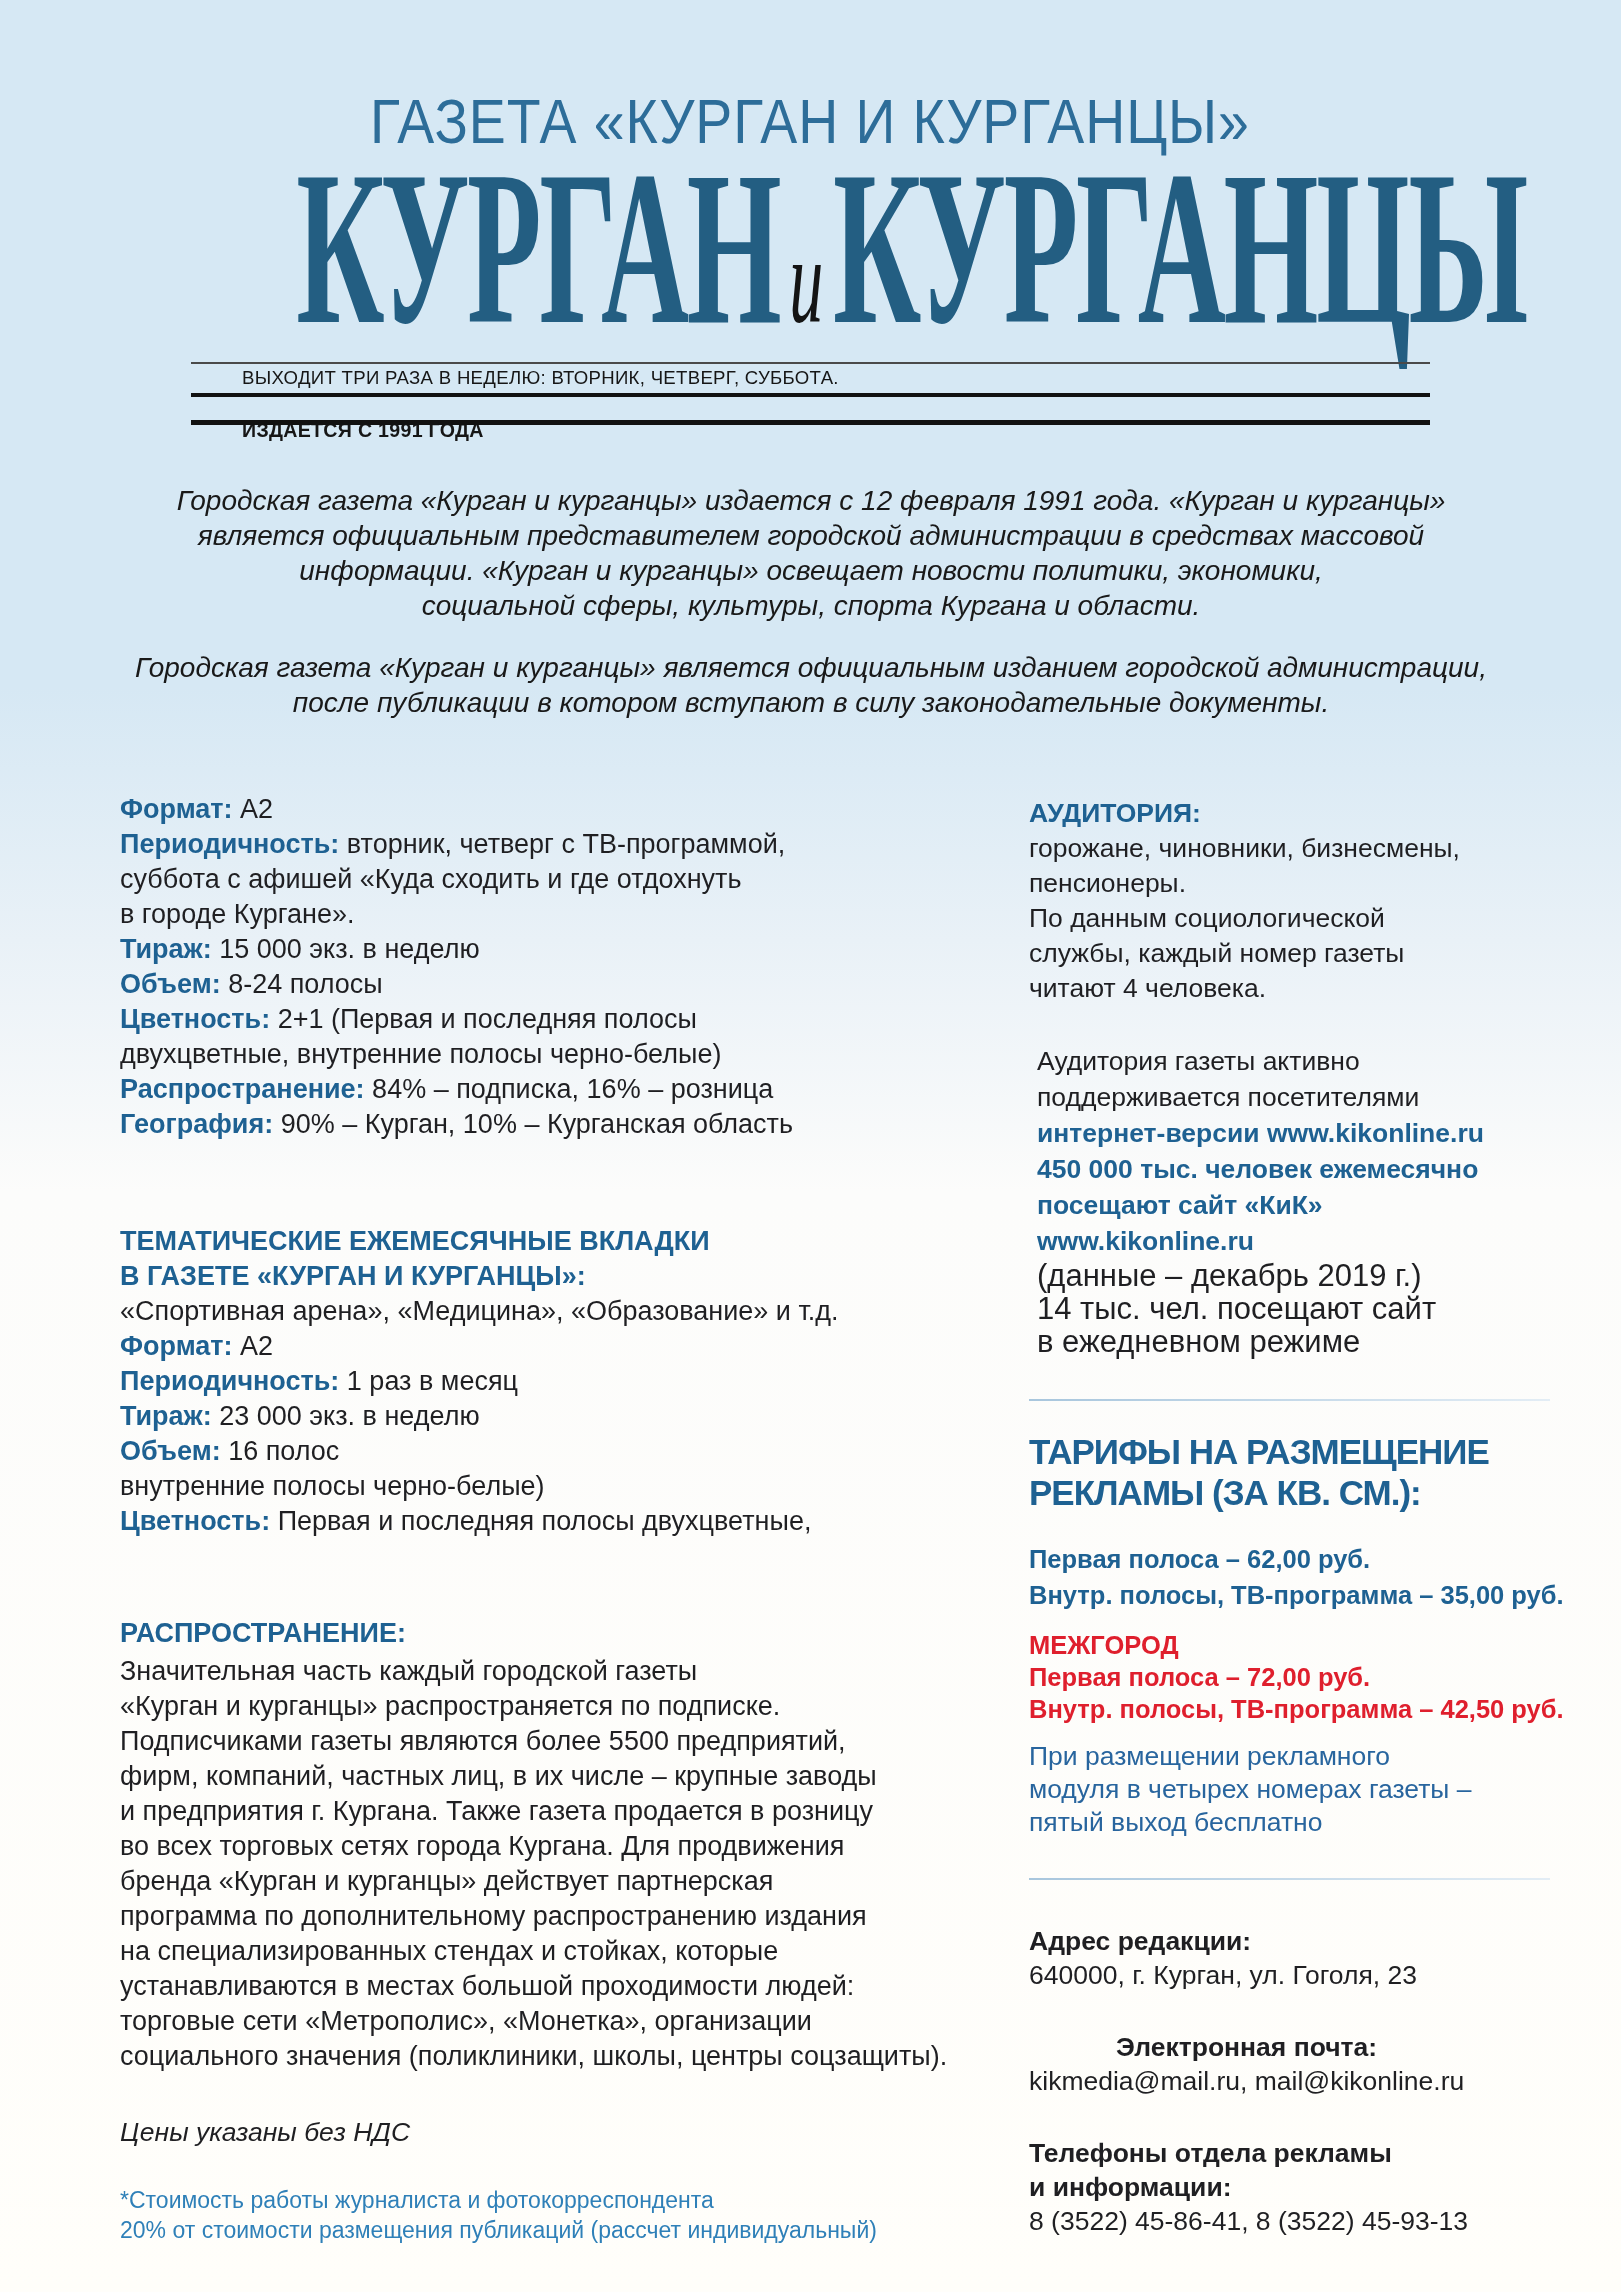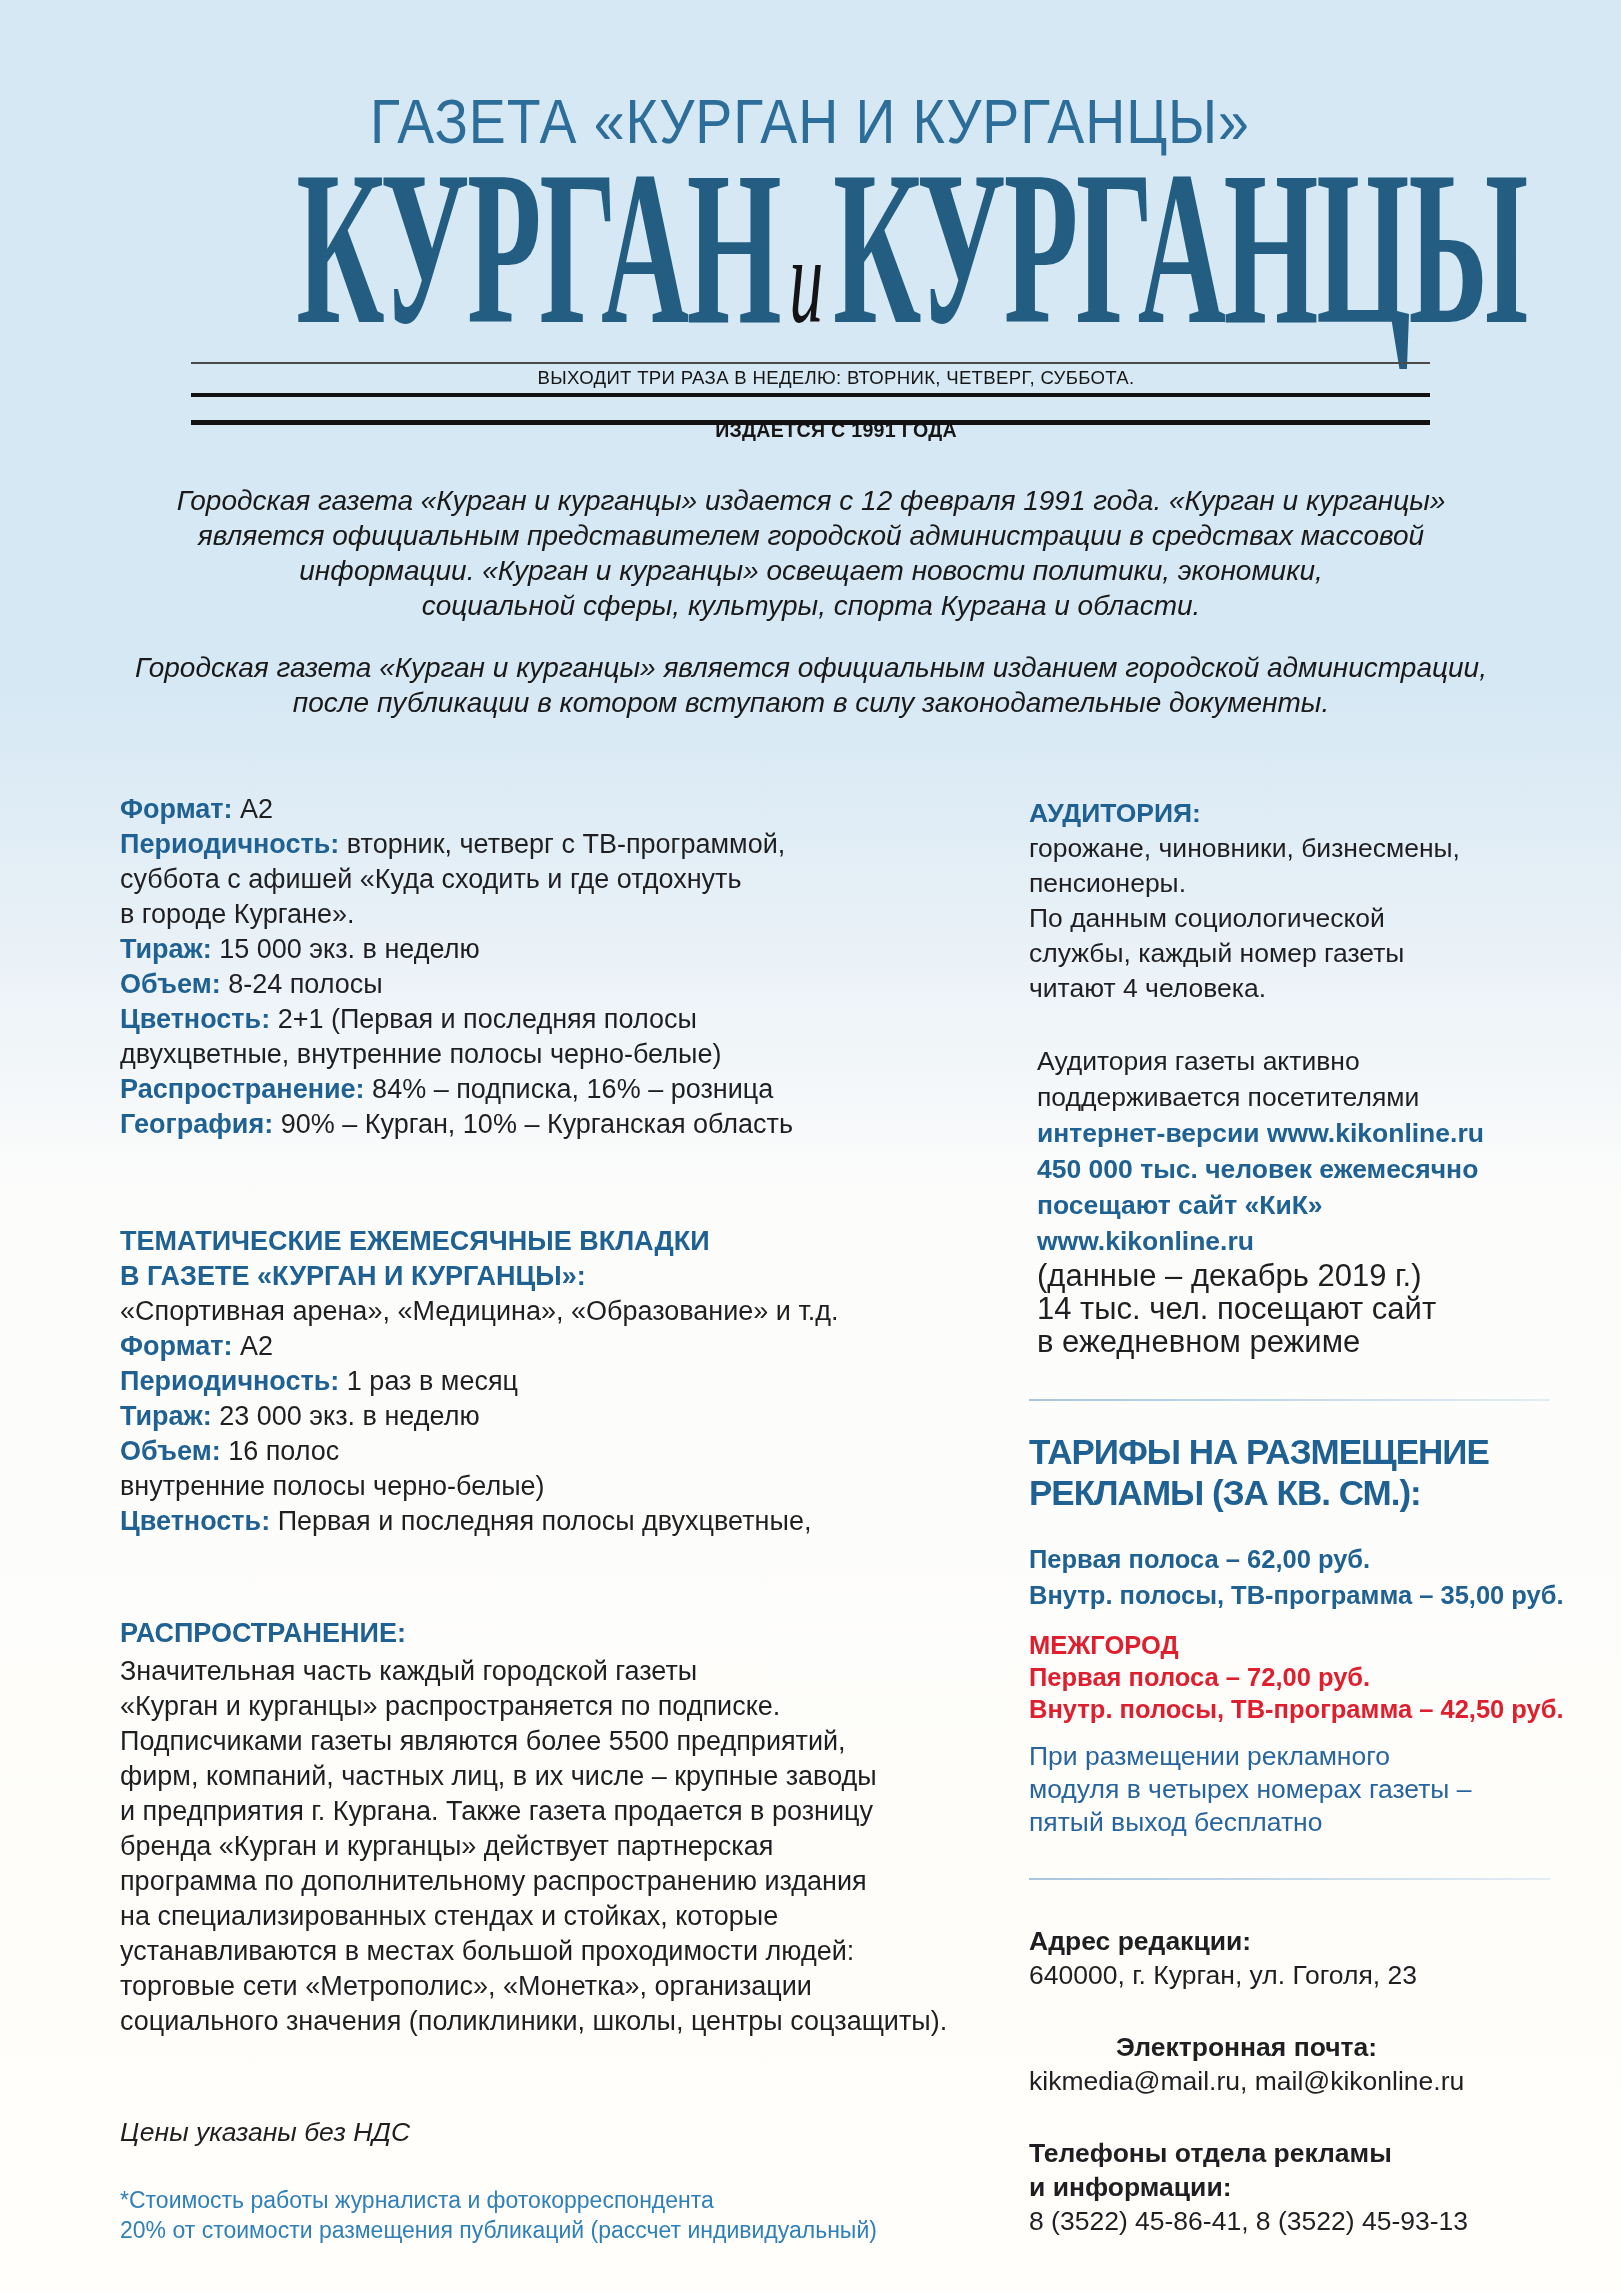--- a/index.html
+++ b/index.html
@@ -21,21 +21,21 @@
     font-family:"Liberation Serif","DejaVu Serif",serif;font-weight:bold;color:#235e82;
     font-size:147px;line-height:147px;letter-spacing:-2.9px;
     transform:scale(0.83,1.5);transform-origin:center top;}
   .logo-and{font-family:"Liberation Serif","DejaVu Serif",serif;font-style:italic;
     font-weight:normal;color:#141414;font-size:82px;letter-spacing:0;margin:0 11.8px;}
   .rule{left:191px;width:1239px;background:#111;}
   .rule-thin{top:362px;height:2px;background:#4a4a4a;}
   .rule-mid{top:393px;height:3.9px;}
   .rule-thick{top:420px;height:4.9px;}
   .mast-cap{left:191px;width:1239px;box-sizing:border-box;padding-left:51px;
-    text-align:center;color:#161616;}
+    color:#161616;}
   .mast-cap1{top:367px;font-size:18.6px;letter-spacing:0.3px;}
   .mast-cap2{top:419px;font-size:19.6px;font-weight:bold;letter-spacing:0.3px;}
 
   
   .intro{left:61px;width:1500px;text-align:center;font-style:italic;color:#191919;
     font-size:28px;}
   .intro .ln{line-height:35px;}
   .intro1{top:483px;}
   .intro2{top:650px;}
 
@@ -138,20 +138,21 @@
   </div>
 
   <div class="abs leftcol dist">
     <div class="hd">РАСПРОСТРАНЕНИЕ:</div>
     <div>
         <div class="ln">Значительная часть каждый городской газеты</div>
         <div class="ln">«Курган и курганцы» распространяется по подписке.</div>
         <div class="ln">Подписчиками газеты являются более 5500 предприятий,</div>
         <div class="ln">фирм, компаний, частных лиц, в их числе – крупные заводы</div>
         <div class="ln">и предприятия г. Кургана. Также газета продается в розницу</div>
+        <div class="ln">во всех торговых сетях города Кургана. Для продвижения</div>
         <div class="ln">бренда «Курган и курганцы» действует партнерская</div>
         <div class="ln">программа по дополнительному распространению издания</div>
         <div class="ln">на специализированных стендах и стойках, которые</div>
         <div class="ln">устанавливаются в местах большой проходимости людей:</div>
         <div class="ln">торговые сети «Метрополис», «Монетка», организации</div>
         <div class="ln">социального значения (поликлиники, школы, центры соцзащиты).</div>
       </div>
   </div>
 
   <div class="abs leftcol vat">Цены указаны без НДС</div>

